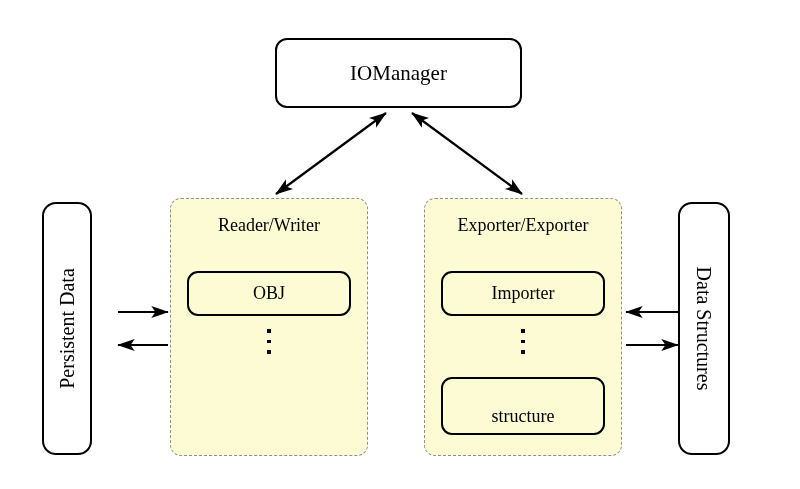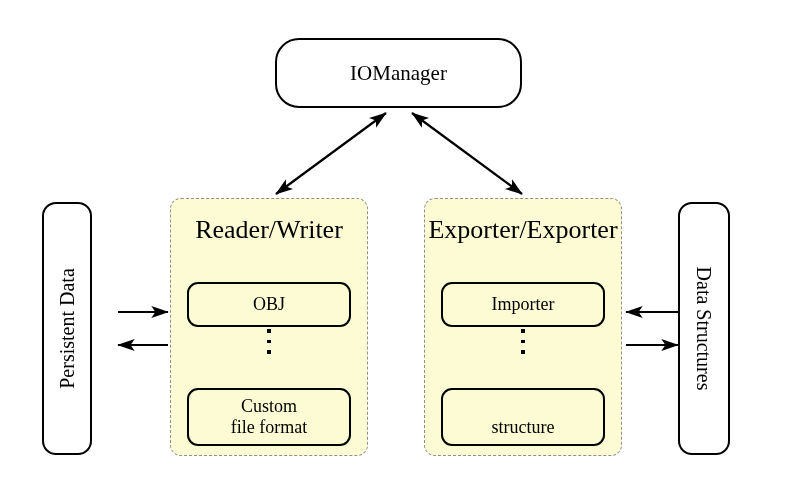--- a/index.html
+++ b/index.html
@@ -17,21 +17,21 @@
     height: 489px;
     background: #ffffff;
     overflow: hidden;
   }
 
   
   .solid-box {
     position: absolute;
     background: #ffffff;
     border: 2.6px solid #000000;
-    border-radius: 24px;
+    border-radius: 12px;
     box-sizing: border-box;
     display: flex;
     align-items: center;
     justify-content: center;
     text-align: center;
     line-height: 1.15;
   }
 
   
   #io-manager {
@@ -92,40 +92,39 @@
     top: 198px;
     width: 198px;
     height: 258px;
   }
   .panel-title {
     position: absolute;
     top: 16px;
     left: 0;
     right: 0;
     text-align: center;
-    font-size: 26px;
+    font-size: 18px;
     white-space: nowrap;
   }
 
   
   .inner-box {
     position: absolute;
     background: #fcfbd4;
     border: 2.6px solid #000000;
     border-radius: 11px;
     box-sizing: border-box;
     display: flex;
     align-items: center;
     justify-content: center;
     text-align: center;
     font-size: 18px;
     line-height: 1.18;
     left: 16px;
     right: 16px;
-    margin-top: 11px;
   }
   .inner-box.top    { top: 72px;  height: 45px; }
   .inner-box.bottom { top: 178px; height: 58px; }
 
   
   .vdots {
     position: absolute;
     top: 130px;
     left: 0;
     right: 0;
@@ -174,26 +173,20 @@
     <div class="inner-box top">
       <span>OBJ</span>
     </div>
 
     <div class="vdots">
       <i></i>
         <i></i>
         <i></i>
     </div>
 
-    <div class="inner-box bottom">
-      <span>
-        <span>Custom</span><br>
-        <span>file format</span>
-      </span>
-    </div>
   </div>
 
   <div class="group-panel" id="importer-exporter-panel">
     <div class="panel-title">Exporter/Exporter</div>
 
     <div class="inner-box top">
       <span>Importer</span>
     </div>
 
     <div class="vdots">

